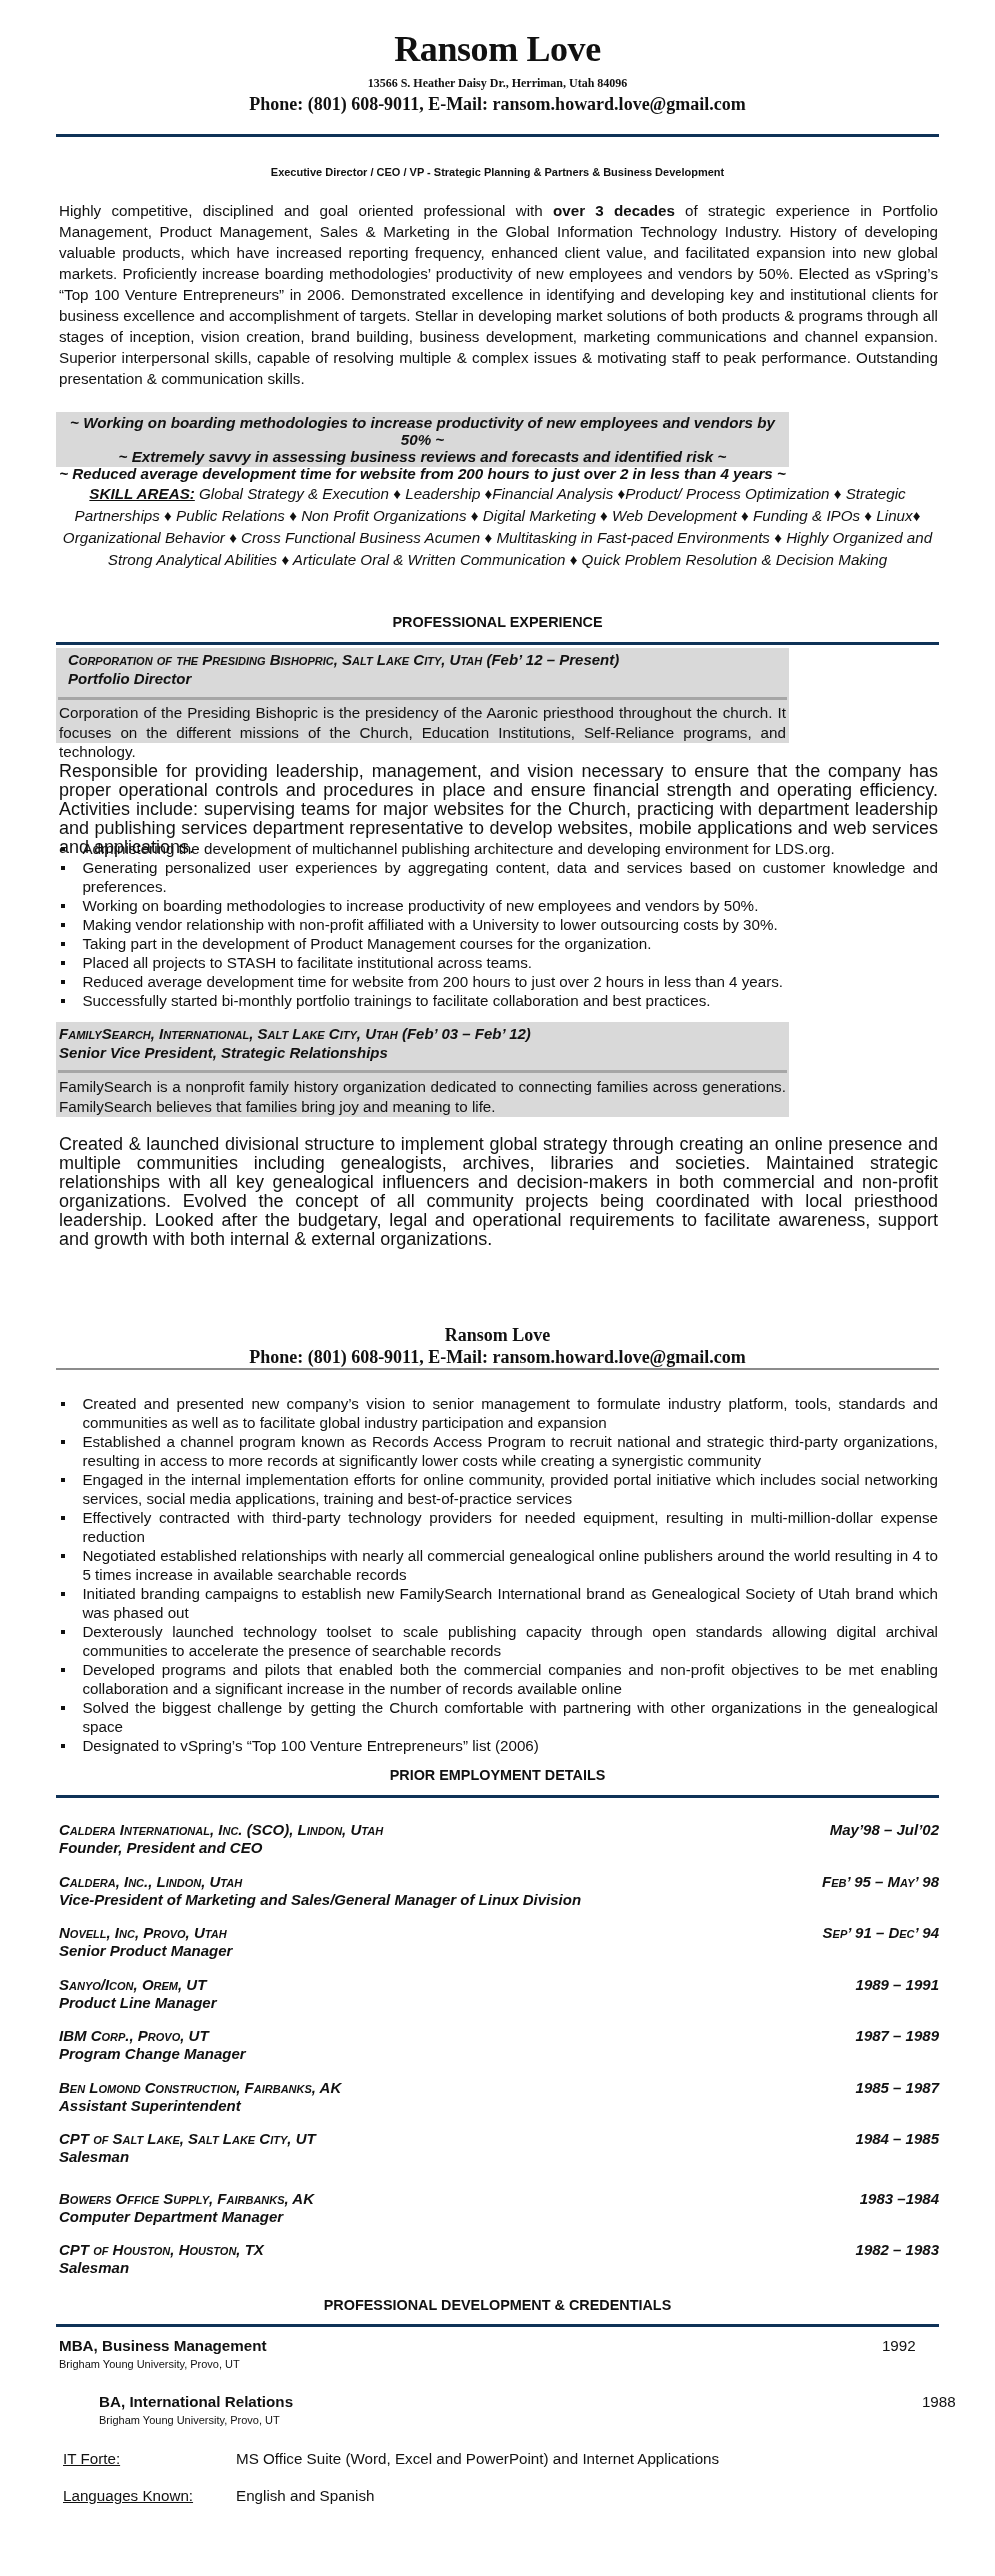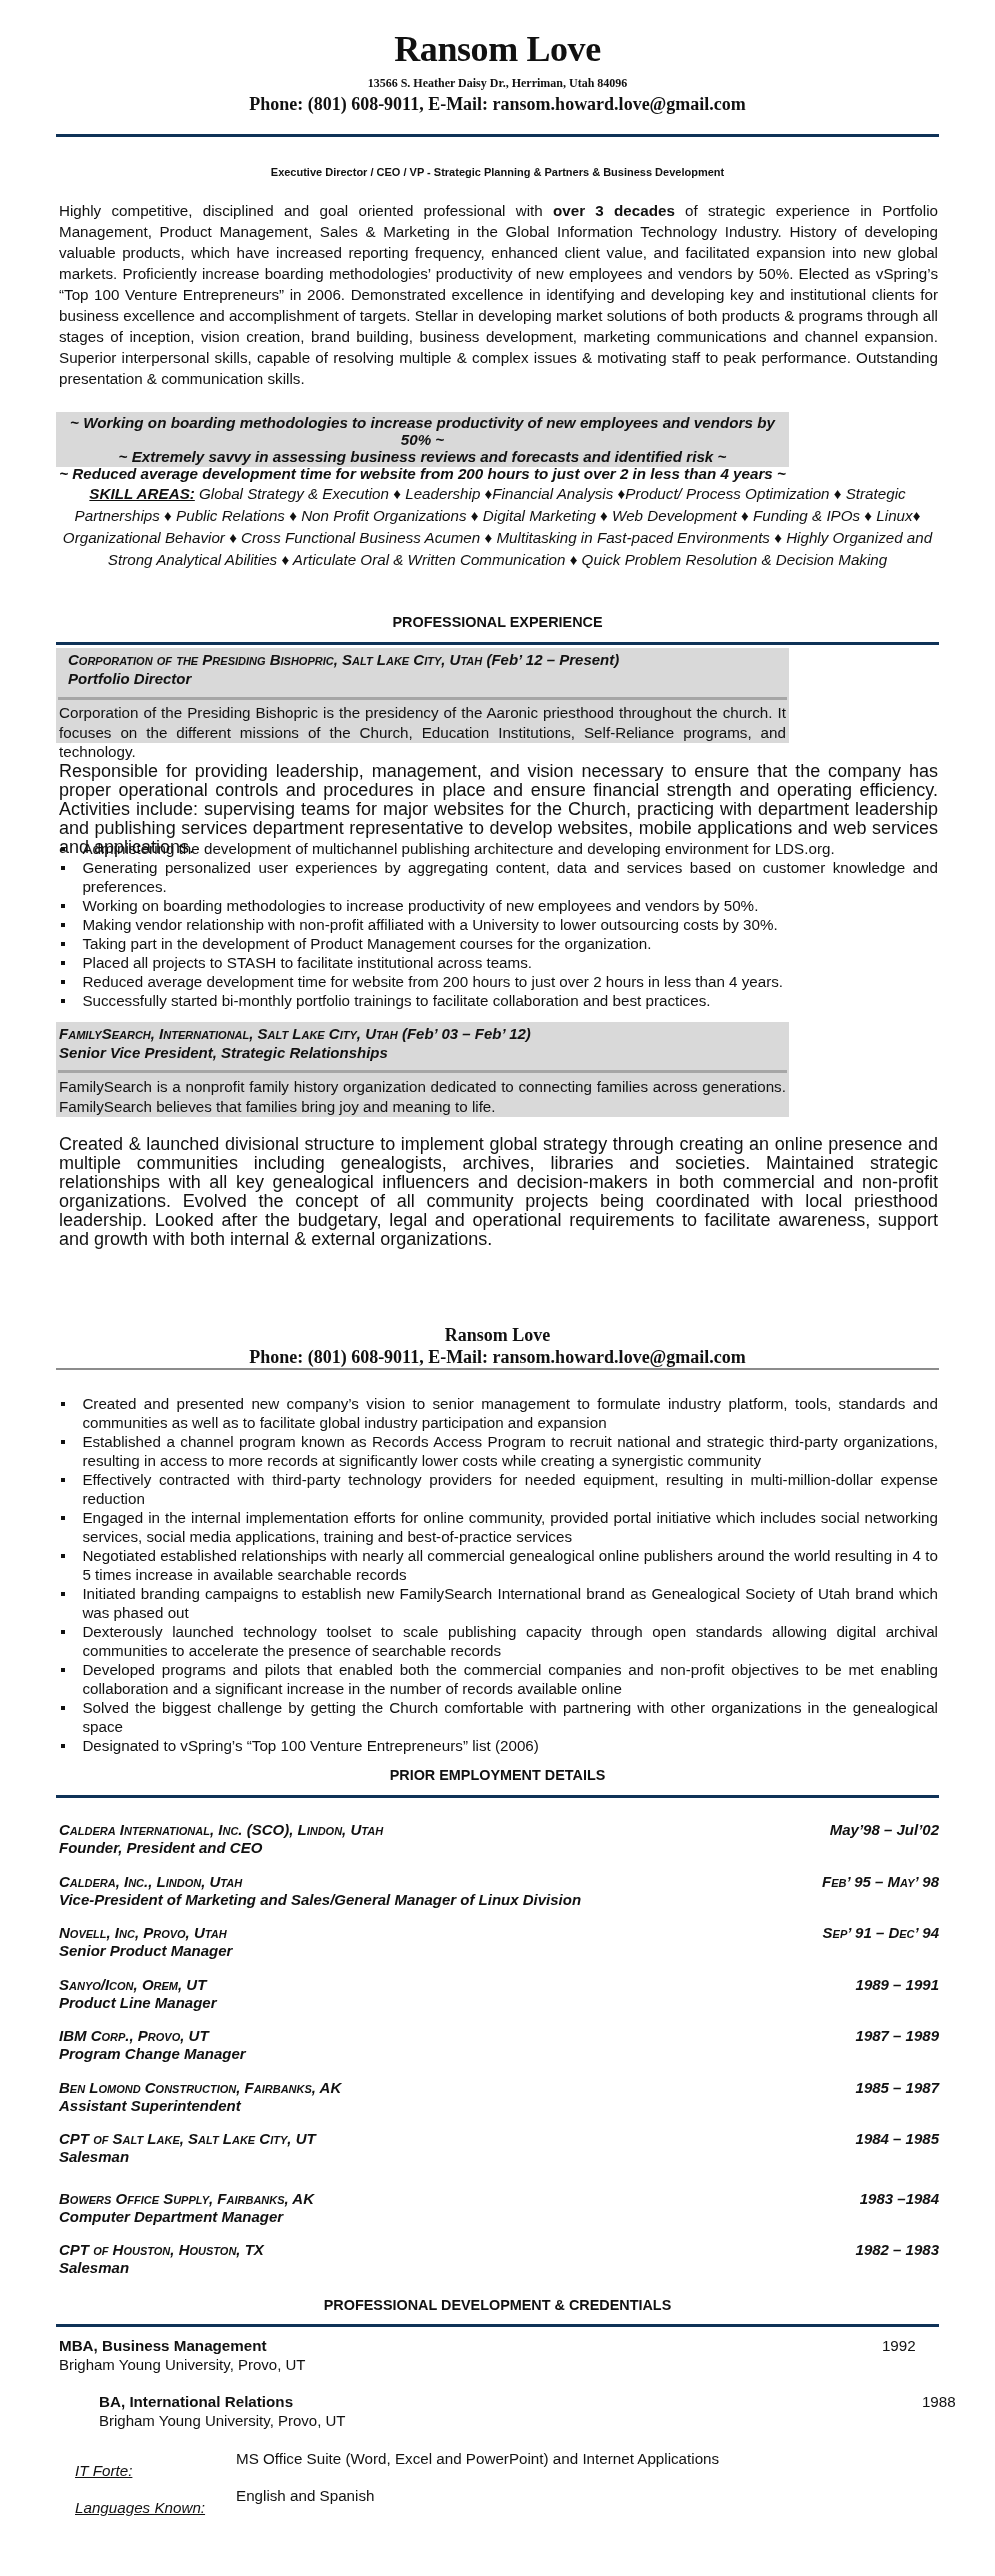--- a/index.html
+++ b/index.html
@@ -35,24 +35,24 @@
   .p2-name { top: 1325px; font-size: 18px; line-height: 20.3px; }
   .p2-phone { top: 1347px; font-size: 18px; line-height: 20.3px; }
   .prior { position: absolute; left: 59px; width: 880px; }
   .prior-row { position: absolute; left: 0; width: 100%; height: 37px; }
   .prior-company { position: absolute; left: 0; top: 0; font-size: 15px; font-weight: bold; font-style: italic; font-variant: small-caps; line-height: 18px; }
   .prior-title { position: absolute; left: 0; top: 18px; font-size: 15px; font-weight: bold; font-style: italic; line-height: 18px; }
   .prior-dates { position: absolute; right: 0; top: 0; font-size: 15px; font-weight: bold; font-style: italic; line-height: 18px; }
   .prior-dates.sc { font-variant: small-caps; }
   .edu-row { position: absolute; left: 59px; width: 859px; height: 37px; }
   .edu-degree { position: absolute; left: 0; top: 0; font-size: 15.2px; font-weight: bold; line-height: 19px; }
-  .edu-school { position: absolute; left: 0; top: 19px; font-size: 15px; line-height: 19px; }
+  .edu-school { position: absolute; left: 0; top: 19px; font-size: 11px; line-height: 19px; }
   .edu-year { position: absolute; right: 2.3px; top: 0; font-size: 15.2px; line-height: 19px; }
   .extra-row { position: absolute; left: 59px; width: 879px; height: 20.3px; font-size: 15.2px; line-height: 20.3px; }
-  .extra-label { position: absolute; left: 16px; font-style: italic; text-decoration: underline; margin-top: 12px; }
+  .extra-label { position: absolute; left: 4px; text-decoration: underline; }
   .extra-value { position: absolute; left: 177px; }
 </style>
 </head>
 <body>
 
 <div class="abs center serif name">Ransom Love</div>
 <div class="abs center serif addr">13566 S. Heather Daisy Dr., Herriman, Utah 84096</div>
 <div class="abs center serif phone">Phone: (801) 608-9011, E-Mail: ransom.howard.love@gmail.com</div>
 <div class="rule-blue" style="top:134px;"></div>
 
@@ -99,22 +99,22 @@
 
 <div class="body-text" style="top:1135px;">Created &amp; launched divisional structure to implement global strategy through creating an online presence and multiple communities including genealogists, archives, libraries and societies. Maintained strategic relationships with all key genealogical influencers and decision-makers in both commercial and non-profit organizations. Evolved the concept of all community projects being coordinated with local priesthood leadership. Looked after the budgetary, legal and operational requirements to facilitate awareness, support and growth with both internal &amp; external organizations.</div>
 
 <div class="abs center serif p2-name">Ransom Love</div>
 <div class="abs center serif p2-phone">Phone: (801) 608-9011, E-Mail: ransom.howard.love@gmail.com</div>
 <div class="rule-gray" style="top:1368px;"></div>
 
 <ul class="bullets" style="top:1394px;">
   <li><span class="sq"></span><span>Created and presented new company’s vision to senior management to formulate industry platform, tools, standards and communities as well as to facilitate global industry participation and expansion</span></li>
   <li><span class="sq"></span><span>Established a channel program known as Records Access Program to recruit national and strategic third-party organizations, resulting in access to more records at significantly lower costs while creating a synergistic community</span></li>
+  <li><span class="sq"></span><span>Engaged in the internal implementation efforts for online community, provided portal initiative which includes social networking services, social media applications, training and best-of-practice services</span></li>
   <li><span class="sq"></span><span>Effectively contracted with third-party technology providers for needed equipment, resulting in multi-million-dollar expense reduction</span></li>
-  <li><span class="sq"></span><span>Engaged in the internal implementation efforts for online community, provided portal initiative which includes social networking services, social media applications, training and best-of-practice services</span></li>
   <li><span class="sq"></span><span>Negotiated established relationships with nearly all commercial genealogical online publishers around the world resulting in 4 to 5 times increase in available searchable records</span></li>
   <li><span class="sq"></span><span>Initiated branding campaigns to establish new FamilySearch International brand as Genealogical Society of Utah brand which was phased out</span></li>
   <li><span class="sq"></span><span>Dexterously launched technology toolset to scale publishing capacity through open standards allowing digital archival communities to accelerate the presence of searchable records</span></li>
   <li><span class="sq"></span><span>Developed programs and pilots that enabled both the commercial companies and non-profit objectives to be met enabling collaboration and a significant increase in the number of records available online</span></li>
   <li><span class="sq"></span><span>Solved the biggest challenge by getting the Church comfortable with partnering with other organizations in the genealogical space</span></li>
   <li><span class="sq"></span><span>Designated to vSpring’s “Top 100 Venture Entrepreneurs” list (2006)</span></li>
 </ul>
 
 <div class="abs center section-h" style="top:1766px;">PRIOR EMPLOYMENT DETAILS</div>
 <div class="rule-blue" style="top:1795px;"></div>

